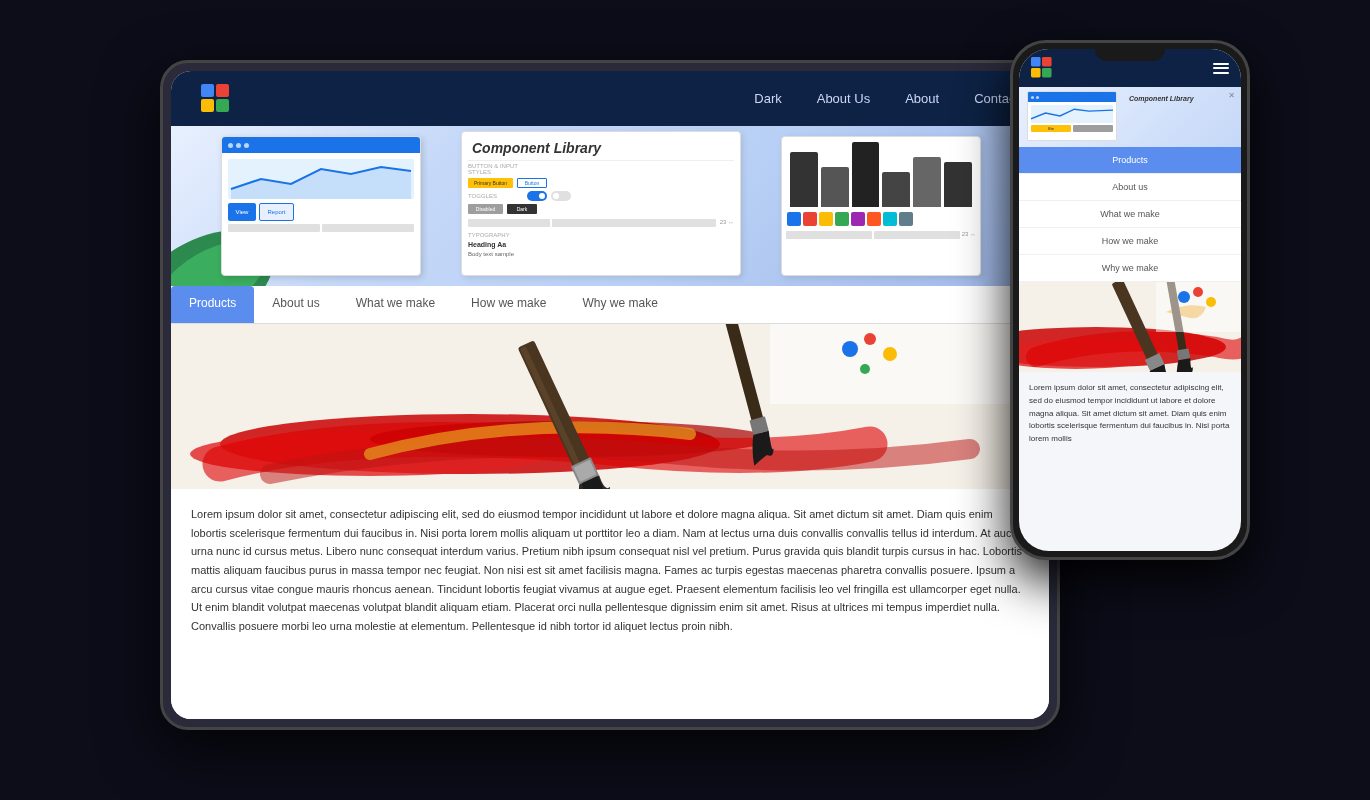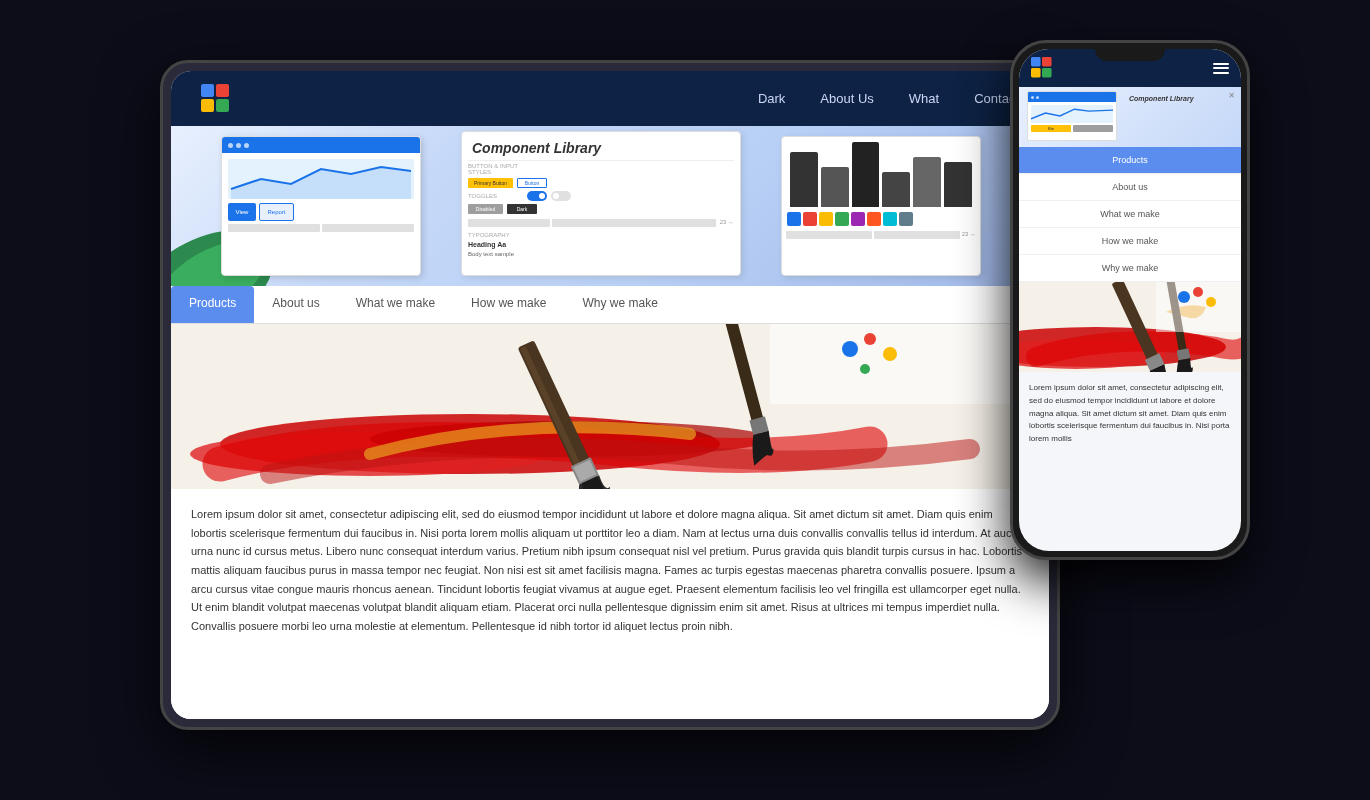--- a/index.html
+++ b/index.html
@@ -431,21 +431,21 @@
             <svg width="30" height="30" viewBox="0 0 30 30">
               <rect x="0" y="0" width="13" height="13" rx="2" fill="#4285f4"></rect>
               <rect x="15" y="0" width="13" height="13" rx="2" fill="#ea4335"></rect>
               <rect x="0" y="15" width="13" height="13" rx="2" fill="#fbbc05"></rect>
               <rect x="15" y="15" width="13" height="13" rx="2" fill="#34a853"></rect>
             </svg>
           </div>
           <div class="tablet-nav-links">
             <a class="tablet-nav-link">Dark</a>
             <a class="tablet-nav-link">About Us</a>
-            <a class="tablet-nav-link">What</a>
+            <a class="tablet-nav-link">About</a>
             <a class="tablet-nav-link">Contact</a>
           </div>
         </nav>
 
         <div class="tablet-hero">
 
           <svg class="hero-green-leaf" viewBox="0 0 120 100" xmlns="http://www.w3.org/2000/svg">
             <ellipse cx="30" cy="80" rx="80" ry="45" fill="#2d8a4e" transform="rotate(-30 30 80)"></ellipse>
             <ellipse cx="40" cy="75" rx="60" ry="30" fill="#3aad5e" transform="rotate(-30 40 75)"></ellipse>
           </svg>

